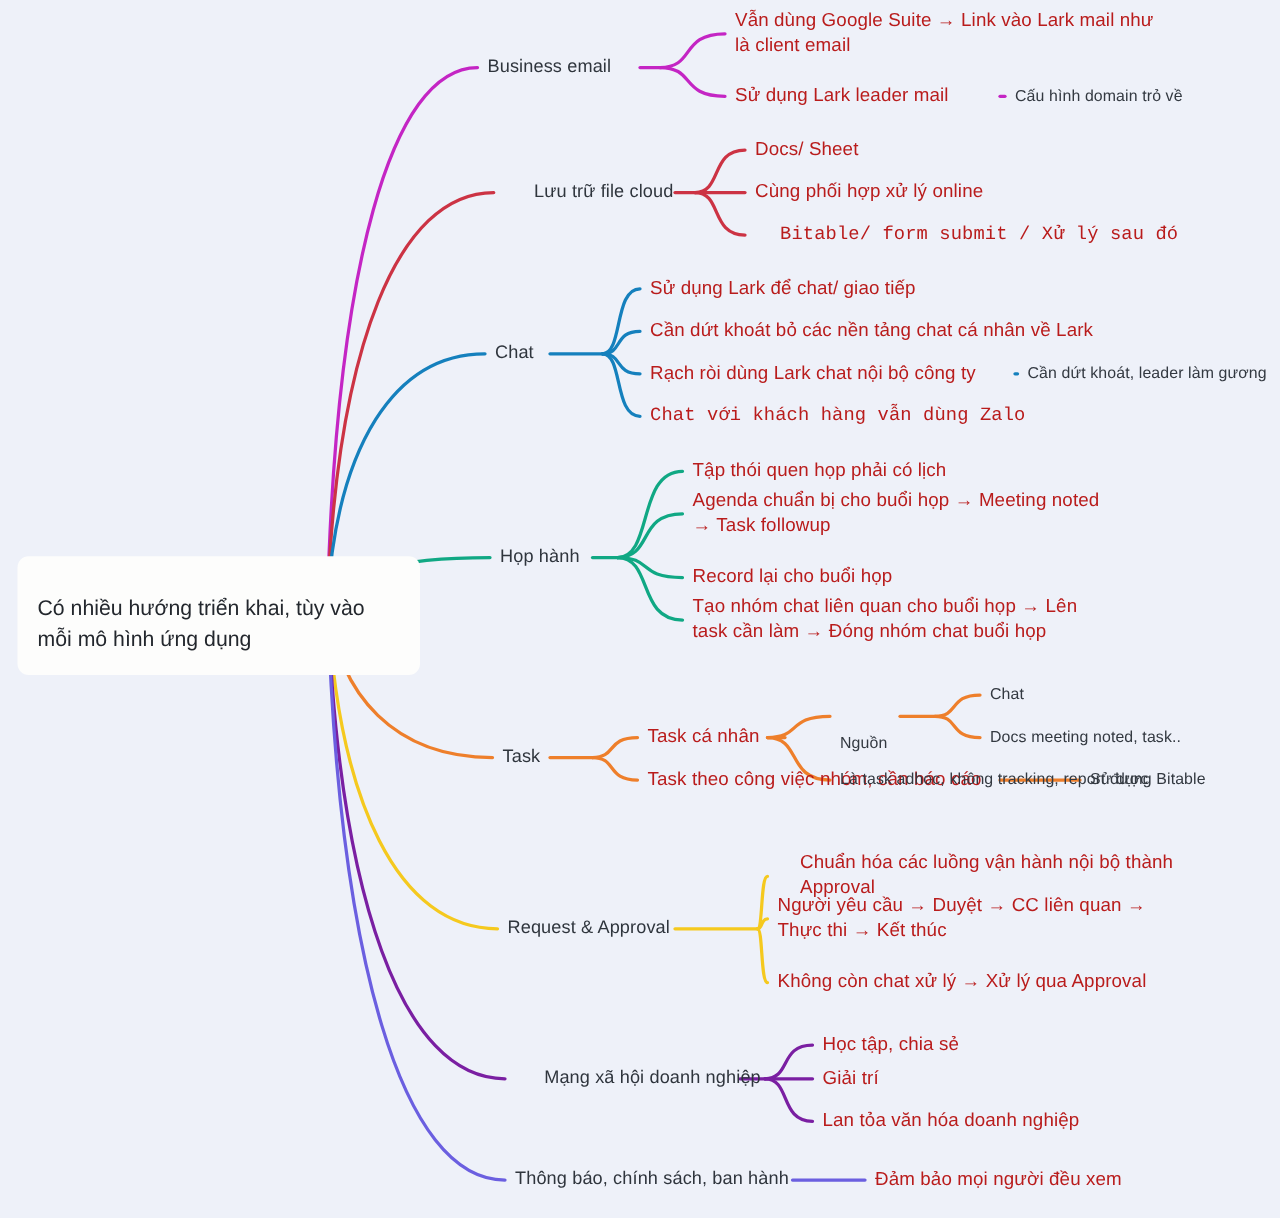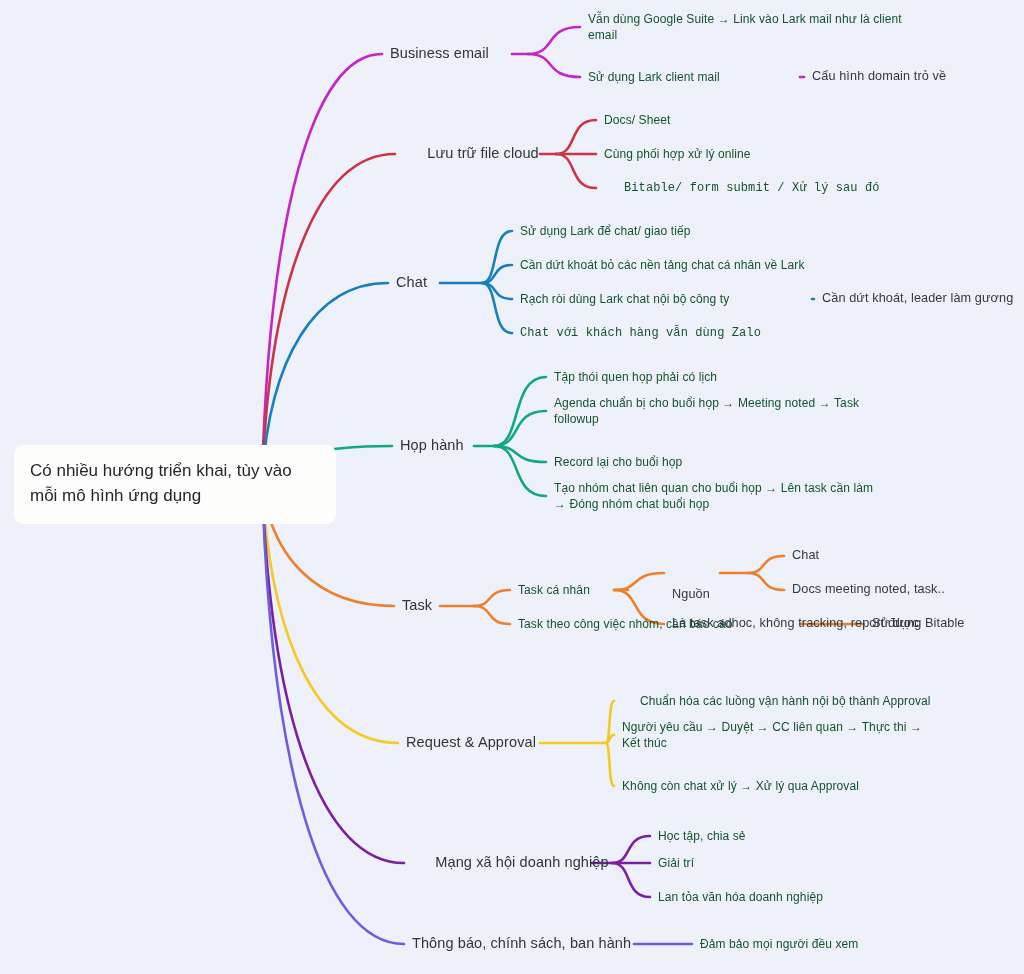--- a/index.html
+++ b/index.html
@@ -21,39 +21,39 @@
   }
   
   .l1{
     font-size:14.5px;
     color:#2f353d;
     text-align:right;
     transform:translateY(-50%);
   }
   
   .l2{
-    font-size:12px;
-    color:#14532d;
+    font-size:15px;
+    color:#b91c1c;
     transform:translateY(-50%);
   }
   
   .l3{
     font-size:12.7px;
     color:#333941;
     transform:translateY(-50%);
   }
   .l2.wrap, .l3.wrap{transform:translateY(-50%);}
   #root-node{
     position:absolute;
     left:14px;top:445px;
     width:322px;
     box-sizing:border-box;
     background:#fdfdfc;
     border-radius:9px;
-    padding:14px 16px 16px 16px;
+    padding:30px 16px 16px 16px;
     font-size:17px;
     line-height:1.45;
     color:#23272d;
     z-index:5;
     box-shadow:0 0 0 0 rgba(0,0,0,0);
   }
 </style>
 </head>
 <body>
 
@@ -103,21 +103,21 @@
       <path d="M 614 590 C 641.5 590 629 624 664 624" stroke="#ee7f2b" stroke-width="2.6" fill="none" stroke-linecap="round"></path>
       <path d="M 720 573 L 748 573" stroke="#ee7f2b" stroke-width="2.6" fill="none" stroke-linecap="round"></path>
       <path d="M 748 573 C 767.8 573 758.8 556 784 556" stroke="#ee7f2b" stroke-width="2.6" fill="none" stroke-linecap="round"></path>
       <path d="M 748 573 C 767.8 573 758.8 590 784 590" stroke="#ee7f2b" stroke-width="2.6" fill="none" stroke-linecap="round"></path>
       <path d="M 800 624 L 864 624" stroke="#ee7f2b" stroke-width="2.6" fill="none" stroke-linecap="round"></path>
     </svg>
   <div id="root-node">Có nhiều hướng triển khai, tùy vào mỗi mô hình ứng dụng</div>
   <div id="labels">
       <div class="lbl l1" style="left: 390px; top: 54px; width: 150px; text-align: left;">Business email</div>
       <div class="lbl l2 wrap" style="left: 588px; top: 27px; width: 340px;">Vẫn dùng Google Suite → Link vào Lark mail như là client email</div>
-      <div class="lbl l2" style="left: 588px; top: 77px; width: 340px;">Sử dụng Lark client mail</div>
+      <div class="lbl l2" style="left: 588px; top: 77px; width: 340px;">Sử dụng Lark leader mail</div>
       <div class="lbl l3" style="left: 812px; top: 77px; width: 220px;">Cấu hình domain trỏ về</div>
       <div class="lbl l1" style="left: 403px; top: 154px; width: 160px; text-align: center;">Lưu trữ file cloud</div>
       <div class="lbl l2" style="left: 604px; top: 120px; width: 320px;">Docs/ Sheet</div>
       <div class="lbl l2" style="left: 604px; top: 154px; width: 320px;">Cùng phối hợp xử lý online</div>
       <div class="lbl l2" style="left: 624px; top: 188px; width: 320px; font-family: Liberation Mono, monospace;">Bitable/ form submit / Xử lý sau đó</div>
       <div class="lbl l1" style="left: 396px; top: 283px; width: 120px; text-align: left;">Chat</div>
       <div class="lbl l2" style="left: 520px; top: 231px; width: 400px;">Sử dụng Lark để chat/ giao tiếp</div>
       <div class="lbl l2" style="left: 520px; top: 265px; width: 400px;">Cần dứt khoát bỏ các nền tảng chat cá nhân về Lark</div>
       <div class="lbl l2" style="left: 520px; top: 299px; width: 330px;">Rạch ròi dùng Lark chat nội bộ công ty</div>
       <div class="lbl l3" style="left: 822px; top: 299px; width: 220px;">Cần dứt khoát, leader làm gương</div>

